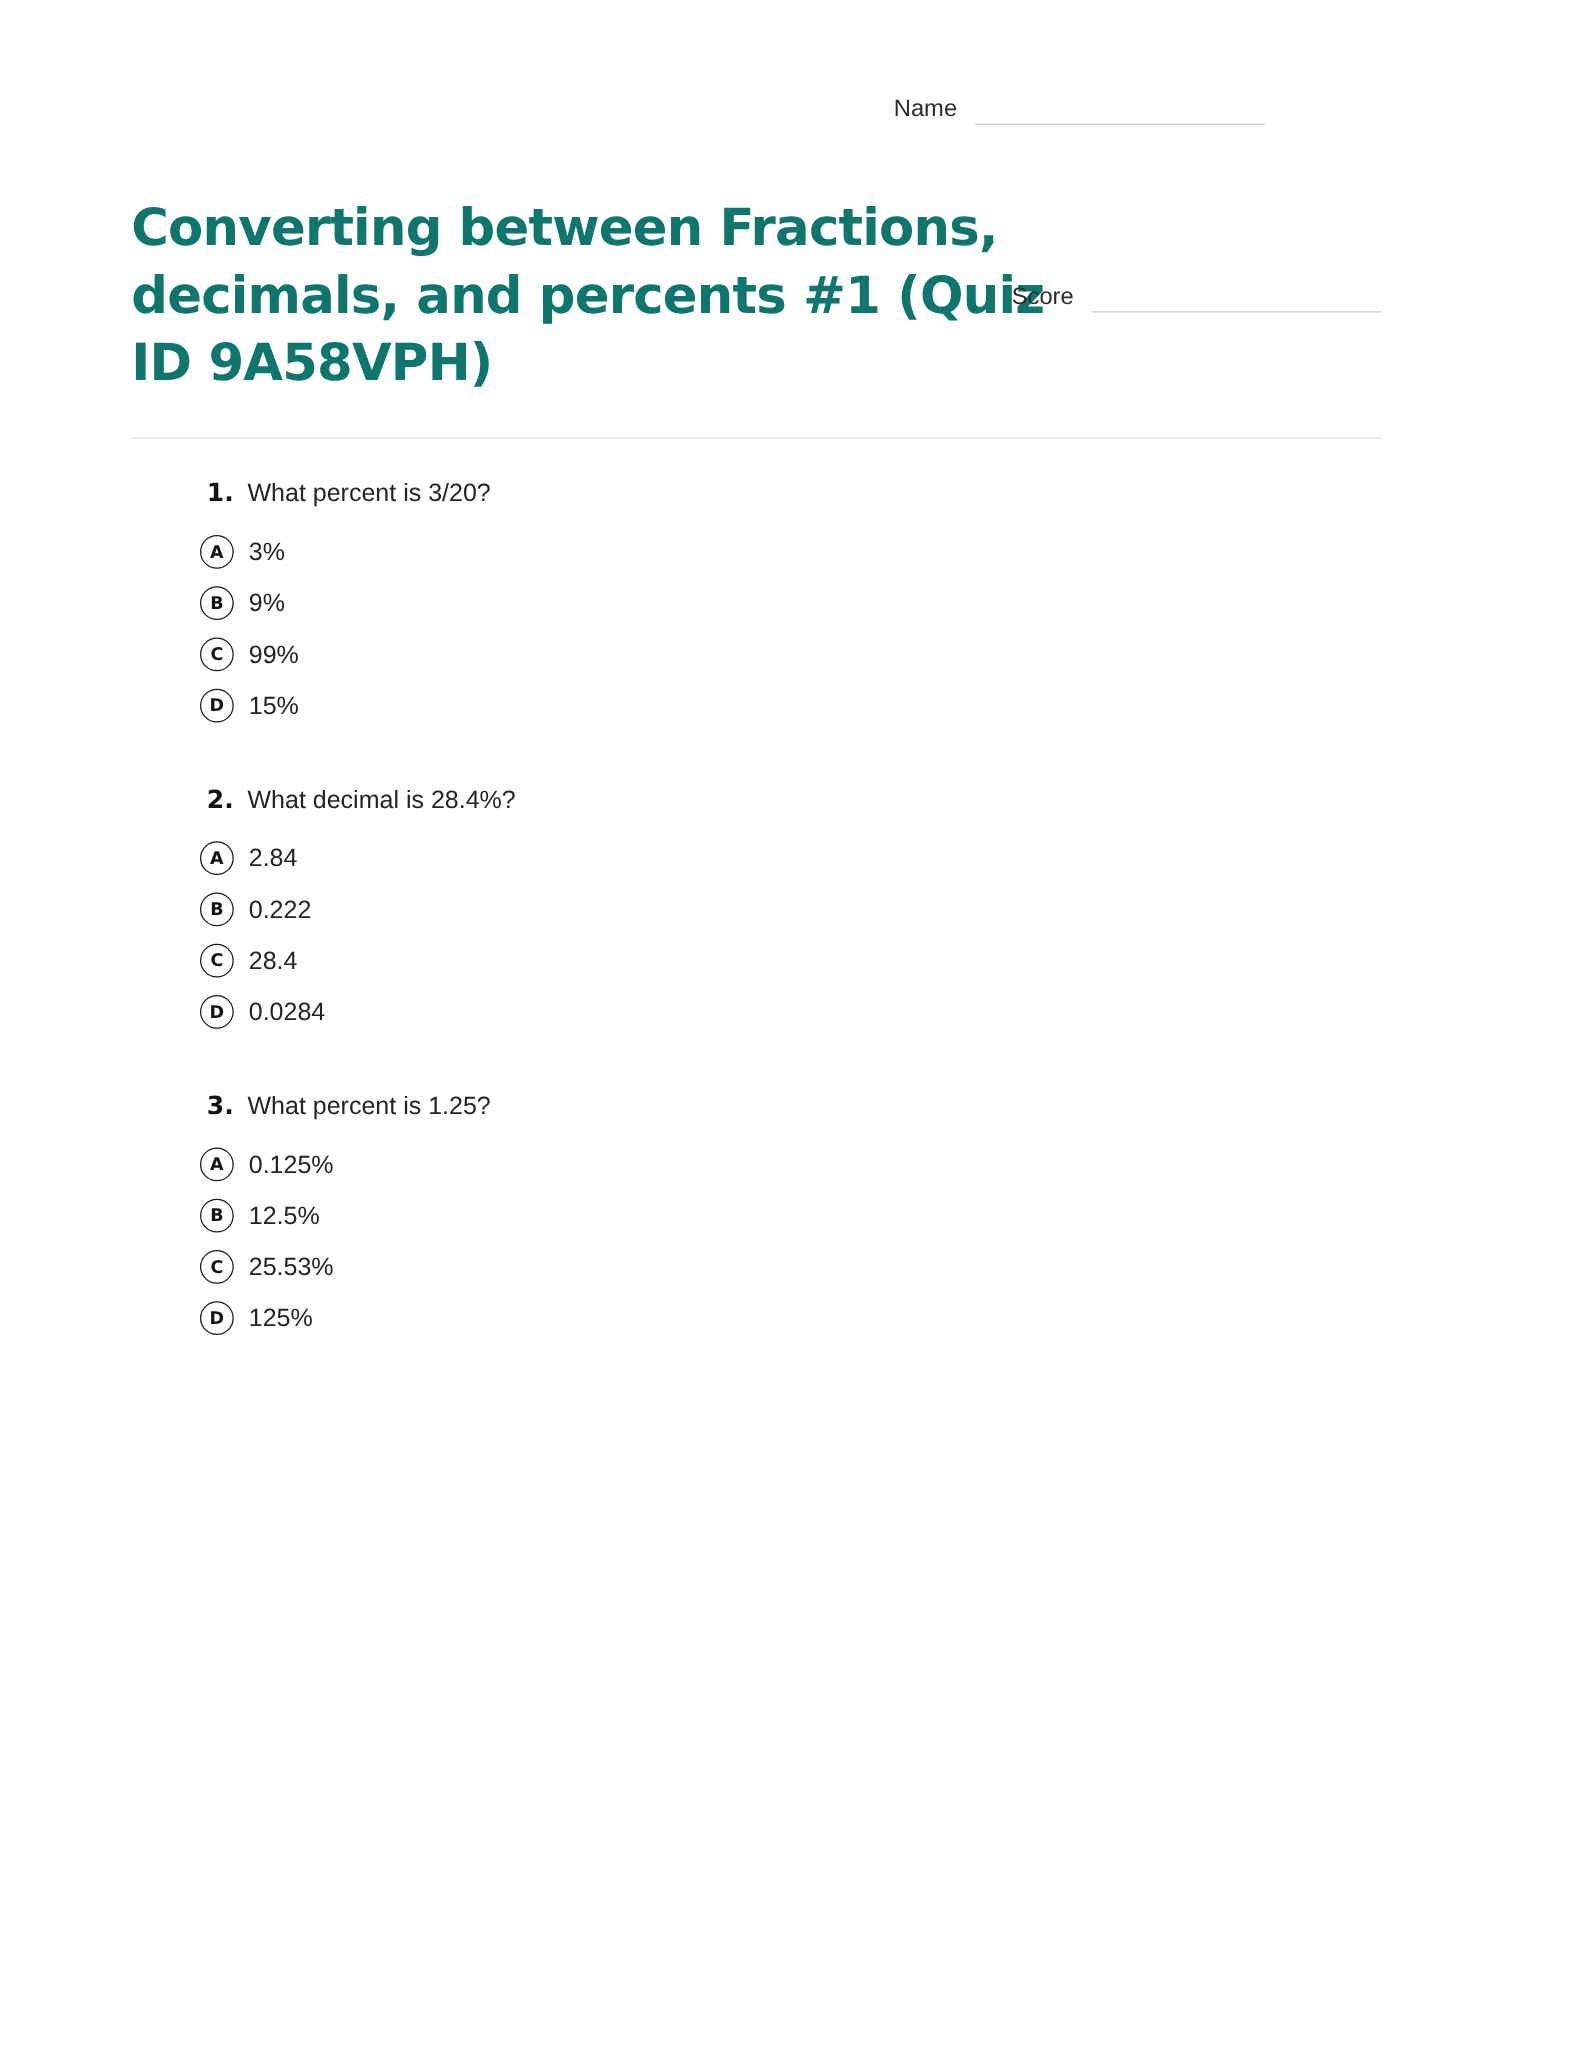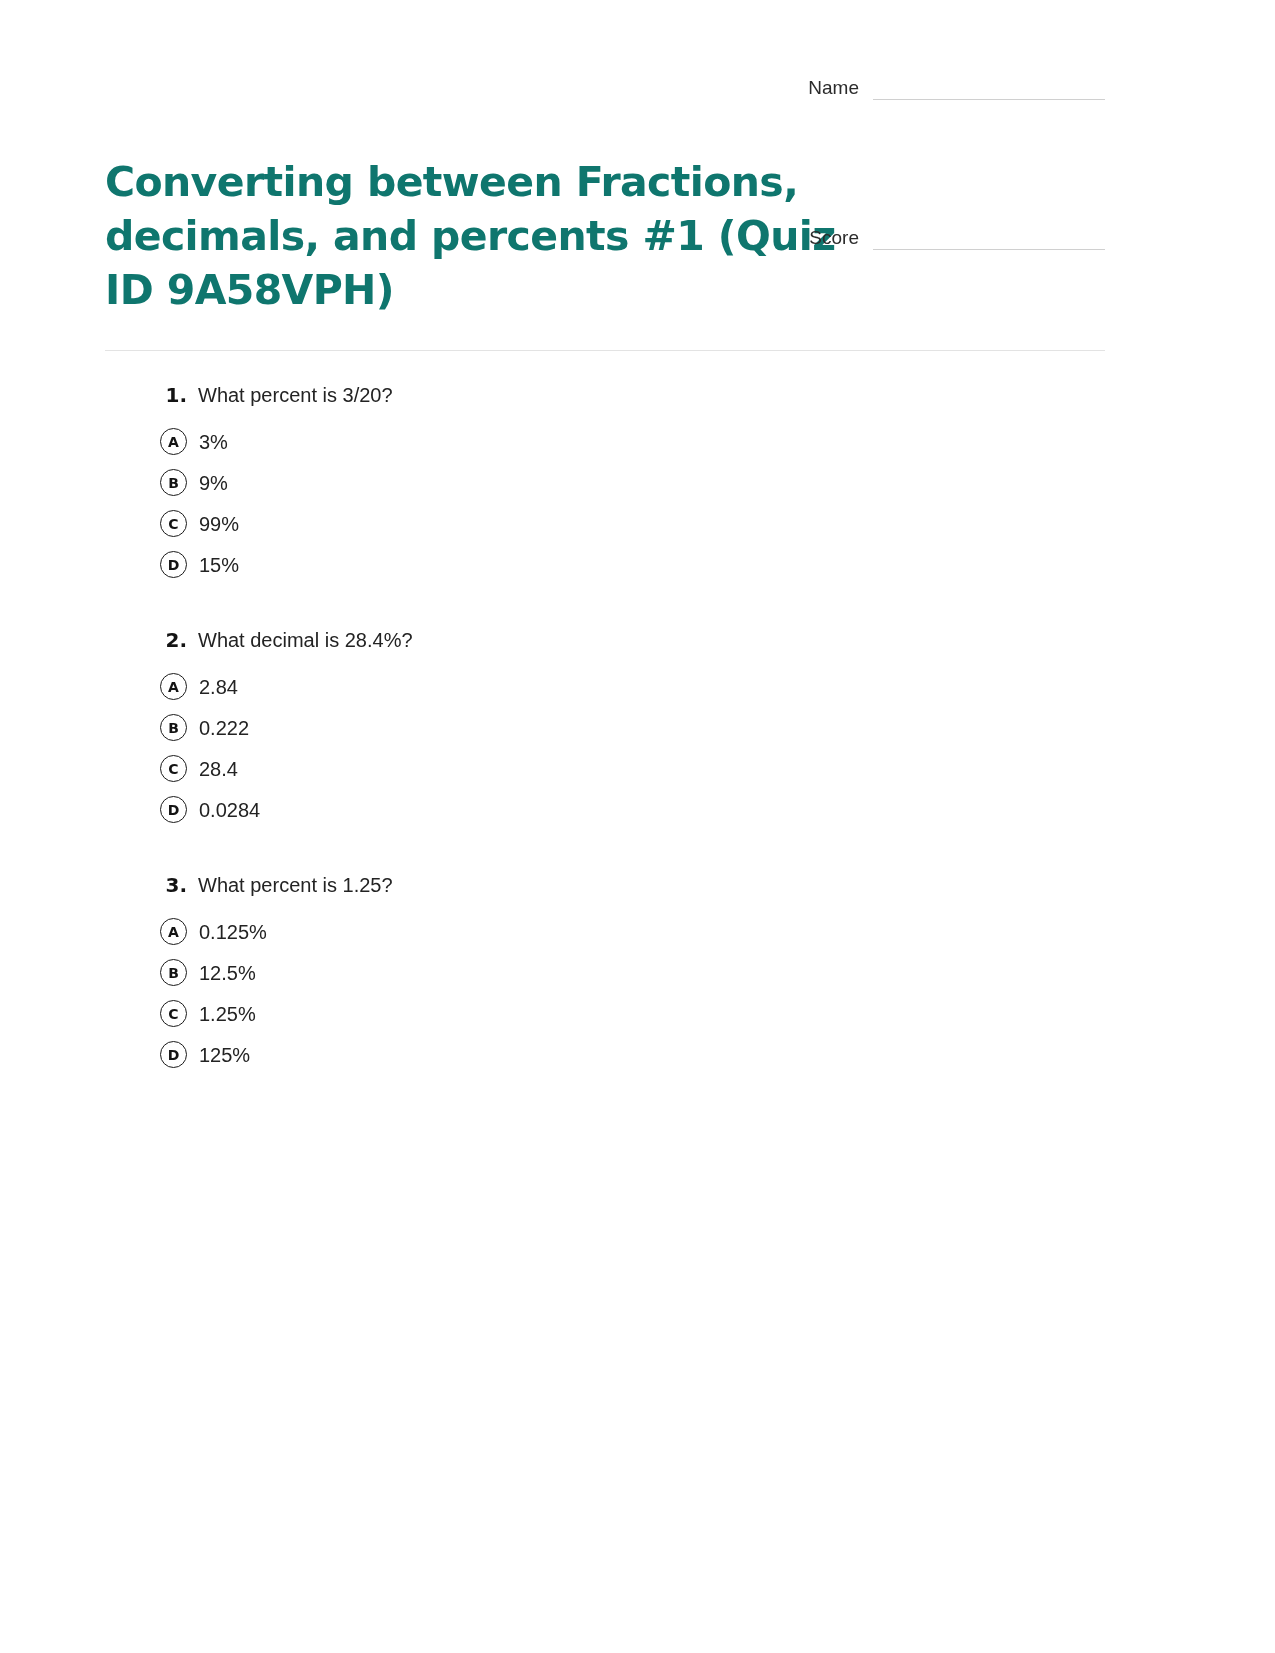--- a/index.html
+++ b/index.html
@@ -57,21 +57,21 @@
 
   .id-fields {
     position: absolute;
     right: 0;
     top: 10px;
     width: 390px;
   }
   .id-row {
     display: flex;
     align-items: flex-end;
-    justify-content: flex-end;
+    justify-content: flex-start;
     gap: 14px;
     height: 30px;
   }
   .id-label {
     font-size: 19px;
     color: #2b2b2b;
     line-height: 1;
     padding-bottom: 3px;
     white-space: nowrap;
   }
@@ -277,21 +277,21 @@
           <li class="option">
             <span class="opt-bubble">A</span>
             <span class="opt-text">0.125%</span>
           </li>
           <li class="option">
             <span class="opt-bubble">B</span>
             <span class="opt-text">12.5%</span>
           </li>
           <li class="option">
             <span class="opt-bubble">C</span>
-            <span class="opt-text">1.25%</span>
+            <span class="opt-text">25.53%</span>
           </li>
           <li class="option">
             <span class="opt-bubble">D</span>
             <span class="opt-text">125%</span>
           </li>
         </ul>
       </div>
     </div>
 
 </div>

